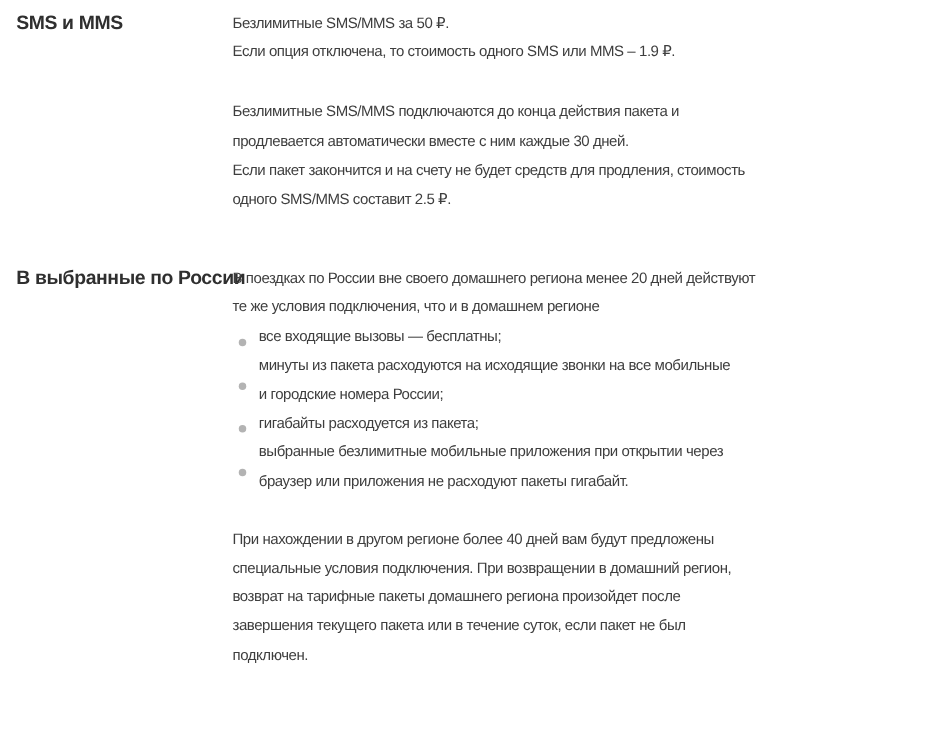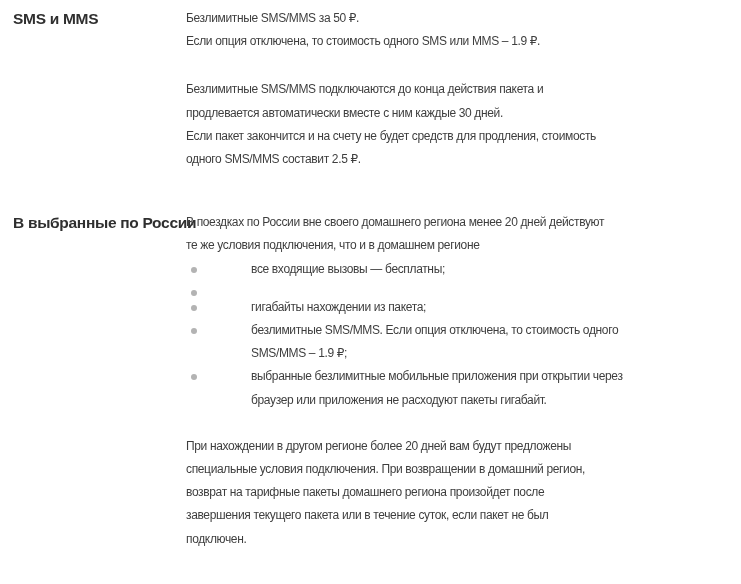--- a/index.html
+++ b/index.html
@@ -54,22 +54,21 @@
   .para--outro {
     margin-top: 23px;
   }
   .bullet-list {
     list-style: none;
     margin: 0;
     padding: 0;
   }
   .bullet-item {
     display: flex;
-    align-items: flex-start;
-    gap: 44px;
+    align-items: center;
   }
   .bullet-dot {
     flex: 0 0 6px;
     width: 6px;
     height: 6px;
     border-radius: 50%;
     background: #b3b3b3;
     margin: 9px 0 0 5px;
   }
   .bullet-text {
@@ -101,40 +100,37 @@
 те же условия подключения, что и в домашнем регионе</p>
       <ul class="bullet-list">
 
           <li class="bullet-item">
             <span class="bullet-dot"></span>
             <span class="bullet-text">все входящие вызовы — бесплатны;</span>
           </li>
 
           <li class="bullet-item">
             <span class="bullet-dot"></span>
+            <span class="bullet-text">минуты из пакета расходуются на исходящие звонки на все мобильные
+и городские номера России;</span>
           </li>
 
           <li class="bullet-item">
             <span class="bullet-dot"></span>
-            <span class="bullet-text">гигабайты нахождении из пакета;</span>
+            <span class="bullet-text">гигабайты расходуется из пакета;</span>
           </li>
 
-          <li class="bullet-item">
-            <span class="bullet-dot"></span>
-            <span class="bullet-text">безлимитные SMS/MMS. Если опция отключена, то стоимость одного
-SMS/MMS – 1.9 ₽;</span>
-          </li>
 
           <li class="bullet-item">
             <span class="bullet-dot"></span>
             <span class="bullet-text">выбранные безлимитные мобильные приложения при открытии через
 браузер или приложения не расходуют пакеты гигабайт.</span>
           </li>
         </ul>
-      <p class="para para--outro">При нахождении в другом регионе более 20 дней вам будут предложены
+      <p class="para para--outro">При нахождении в другом регионе более 40 дней вам будут предложены
 специальные условия подключения. При возвращении в домашний регион,
 возврат на тарифные пакеты домашнего региона произойдет после
 завершения текущего пакета или в течение суток, если пакет не был
 подключен.</p>
     </div>
   </section>
 
 </div>
 
 </body></html>

